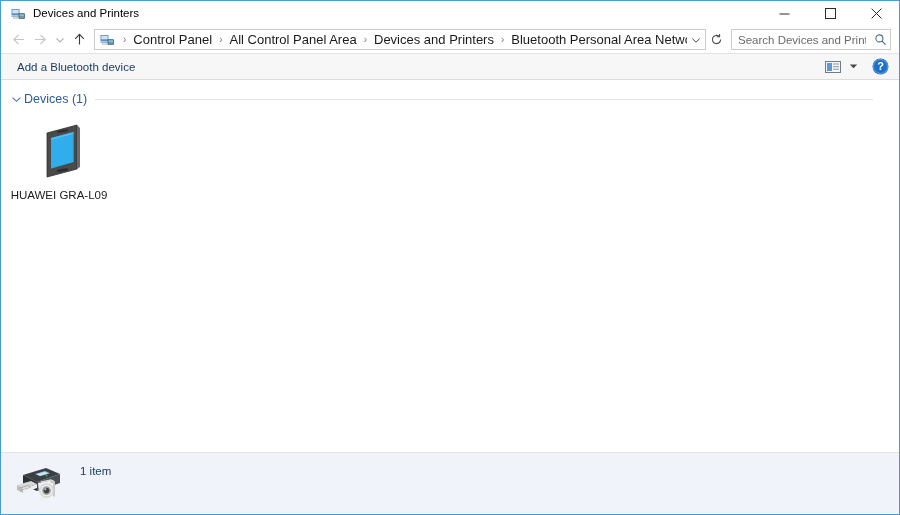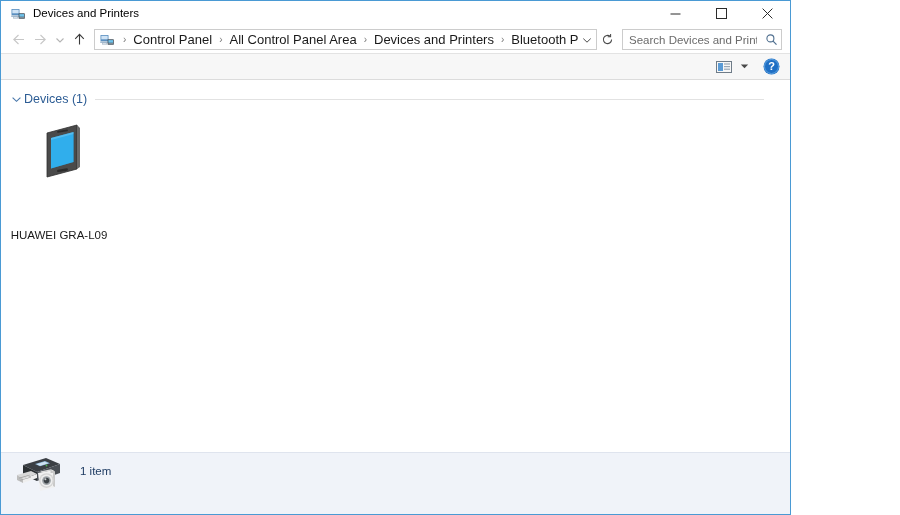--- a/index.html
+++ b/index.html
@@ -6,21 +6,21 @@
     margin: 0;
     padding: 0;
     background: #ffffff;
   }
   body {
     font-family: "Liberation Sans", sans-serif;
     -webkit-font-smoothing: antialiased;
   }
   #window {
     position: relative;
-    width: 791px;
+    width: 900px;
     height: 515px;
     box-sizing: border-box;
     background: #ffffff;
     border: 1px solid #4a9ad4;
     overflow: hidden;
     display: flex;
     flex-direction: column;
   }
 
   
@@ -239,21 +239,20 @@
     flex-wrap: wrap;
     padding: 6px 0 0 8px;
   }
   .device-item {
     width: 96px;
     padding: 4px 2px 4px 2px;
     display: flex;
     flex-direction: column;
     align-items: center;
     text-align: center;
-    gap: 40px;
   }
   .device-icon {
     width: 64px;
     height: 64px;
     position: relative;
   }
   .device-label {
     font-size: 11.5px;
     color: #1a1a1a;
     margin-top: 5px;
@@ -261,21 +260,21 @@
     white-space: nowrap;
   }
 
   
   .statusbar {
     height: 62px;
     min-height: 62px;
     background: #f0f3f9;
     border-top: 1px solid #dfe4ee;
     display: flex;
-    align-items: flex-start;
+    align-items: center;
     padding-left: 14px;
     box-sizing: border-box;
   }
   .status-icon {
     width: 48px;
     height: 42px;
     position: relative;
     flex: 0 0 48px;
   }
   .status-text {
@@ -391,20 +390,21 @@
       <span class="search-ico">
         <svg width="13" height="13" viewBox="0 0 13 13">
           <circle cx="5.4" cy="5.4" r="3.5" fill="none" stroke="#4f6f8f" stroke-width="1.1"></circle>
           <line x1="8.1" y1="8.1" x2="11.5" y2="11.6" stroke="#4f6f8f" stroke-width="1.2"></line>
         </svg>
       </span>
     </div>
   </div>
 
   <div class="cmdbar">
+    <span class="cmd-link">Add a Bluetooth device</span>
     <div class="cmd-right">
       <div class="cmd-icon-btn">
         <svg width="16" height="14" viewBox="0 0 16 14">
           <rect x="0.5" y="1.5" width="15" height="11" fill="none" stroke="#6f7c88" stroke-width="1"></rect>
           <rect x="2" y="3" width="5" height="8" fill="#5b9bd5"></rect>
           <rect x="8" y="3.4" width="6" height="1.2" fill="#9aa7b3"></rect>
           <rect x="8" y="6" width="6" height="1.2" fill="#9aa7b3"></rect>
           <rect x="8" y="8.6" width="6" height="1.2" fill="#9aa7b3"></rect>
         </svg>
       </div>

